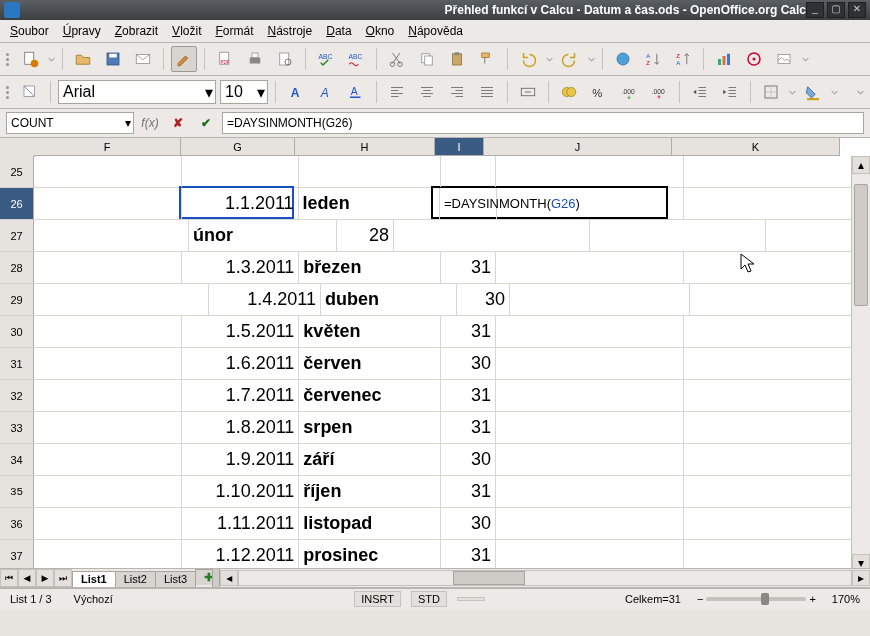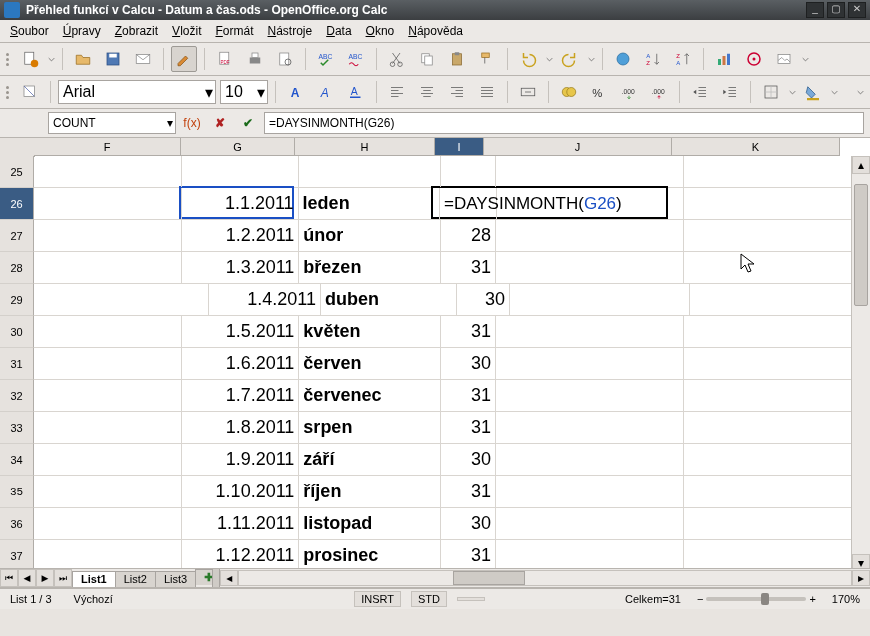--- a/index.html
+++ b/index.html
@@ -17,21 +17,21 @@
   .titlebar {
     height: 20px;
     background: linear-gradient(#5a5f63,#3b3e41);
     color: #fff;
     display: flex;
     align-items: center;
     padding: 0 4px;
     font-size: 12px;
   }
   .titlebar .tb-icon { width: 16px; height: 16px; background:#2b78c0; border-radius:2px; margin-right:6px;}
-  .titlebar .title-text { flex:1; text-align:left; font-weight:bold;}
+  .titlebar .title-text { flex:1; text-align:right; font-weight:bold;}
   .titlebar .win-btns { display:flex; gap:3px;}
   .titlebar .win-btn { width:16px; height:14px; background:#2f3234; border:1px solid #1e2021; color:#ccc; font-size:10px; line-height:12px; text-align:center;}
   
   .menubar {
     background:#ece9e6;
     border-bottom:1px solid #b8b4af;
     padding:2px 4px;
     display:flex;
     gap:2px;
   }
@@ -71,21 +71,21 @@
   .formula-row {
     background:#ece9e6;
     border-bottom:1px solid #b8b4af;
     padding:3px 6px;
     display:flex;
     align-items:center;
     gap:4px;
   }
   .namebox {
     border:1px solid #a8a4a0; background:#fff; width:120px; height:20px; display:flex;
-    align-items:center; padding:0 2px 0 4px;margin-left:42px;
+    align-items:center; padding:0 2px 0 4px;
   }
   .namebox .caret{margin-left:auto;}
   .fbtn { width:22px; height:20px; display:flex;align-items:center;justify-content:center;border:1px solid transparent;}
   .formula-input {
     flex:1; border:1px solid #a8a4a0; background:#fff; height:20px; padding:0 4px;
     font-family:inherit; font-size:12px;
   }
 
   
   .sheet-area { position:relative; background:#fff; height:430px; border-bottom:1px solid #b8b4af; overflow:hidden;}
@@ -468,21 +468,21 @@
       </svg>
     </div>
 </div>
 
 <div class="formula-row">
   <div class="namebox">
     <span>COUNT</span>
     <span class="caret">▾</span>
   </div>
   <div class="fbtn">
-      <span style="color:#c2410c">f(x)</span>
+      <span style="font-style:italic;color:#737373">f(x)</span>
     </div>
   <div class="fbtn">
       <span style="color:#b02222;font-weight:bold">✘</span>
     </div>
   <div class="fbtn">
       <span style="color:#1a6a1a;font-weight:bold">✔</span>
     </div>
   <input class="formula-input" readonly="" value="=DAYSINMONTH(G26)" style="">
 </div>
 
@@ -525,31 +525,30 @@
         <div class="cell" style="width: 113px;"></div>
         <div class="cell" style="width: 139px;"></div>
         <div class="cell" style="width: 48px;"></div>
         <div class="cell" style="width: 187px;"></div>
         <div class="cell" style="width: 167px;"></div>
       </div>
       <div class="row" style="height: 31px;">
         <div class="cell" style="width: 146px;"></div>
         <div class="cell right" style="width: 113px;">1.1.2011</div>
         <div class="cell bold" style="width: 139px;">leden</div>
-        <div class="cell cell-edit" style="width: 48px; overflow: visible; font-size: 17px;">
+        <div class="cell cell-edit" style="width: 48px; overflow: visible; font-size: 13px;">
           <span class="fpart">=DAYSINMONTH(</span>
           <span class="ref">G26</span>
           <span class="fpart">)</span>
         </div>
         <div class="cell" style="width: 187px;"></div>
         <div class="cell" style="width: 167px;"></div>
       </div>
       <div class="row" style="height: 31px;">
         <div class="cell" style="width: 146px;"></div>
-        <div class="cell right" style="width: 113px;">1.2.2011</div>
         <div class="cell bold" style="width: 139px;">únor</div>
         <div class="cell right" style="width: 48px;">28</div>
         <div class="cell" style="width: 187px;"></div>
         <div class="cell" style="width: 167px;"></div>
       </div>
       <div class="row" style="height: 31px;">
         <div class="cell" style="width: 146px;"></div>
         <div class="cell right" style="width: 113px;">1.3.2011</div>
         <div class="cell bold" style="width: 139px;">březen</div>
         <div class="cell right" style="width: 48px;">31</div>

